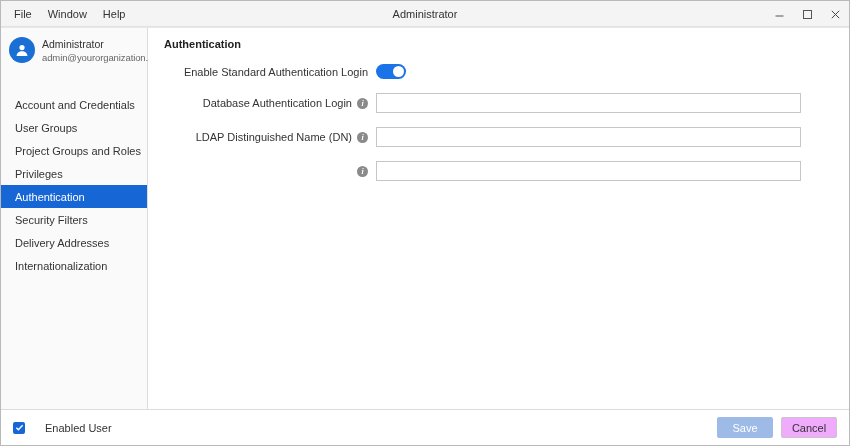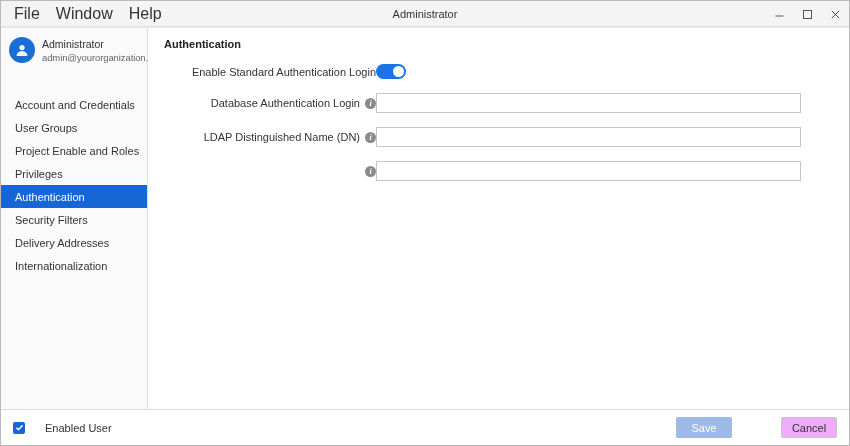--- a/index.html
+++ b/index.html
@@ -32,21 +32,21 @@
   }
   .menubar {
     display: flex;
     align-items: center;
     padding-left: 6px;
     gap: 2px;
     z-index: 2;
   }
   .menu-item {
     padding: 3px 7px;
-    font-size: 16px;
+    font-size: 11px;
     color: #333333;
     cursor: default;
     border-radius: 2px;
   }
   .title-text {
     position: absolute;
     left: 0; right: 0;
     text-align: center;
     font-size: 11px;
     color: #333333;
@@ -141,20 +141,21 @@
   }
   .form-row {
     display: flex;
     align-items: center;
     margin-bottom: 14px;
   }
   .form-label {
     width: 212px;
     flex: 0 0 212px;
     text-align: right;
+    padding-right: 8px;
     font-size: 11px;
     color: #333;
     display: flex;
     align-items: center;
     justify-content: flex-end;
     gap: 5px;
   }
   .info-icon {
     width: 11px; height: 11px;
     border-radius: 50%;
@@ -229,21 +230,20 @@
   .btn {
     height: 21px;
     min-width: 56px;
     font-size: 11px;
     border-radius: 2px;
     display: flex;
     align-items: center;
     justify-content: center;
     cursor: default;
     font-family: "Liberation Sans", sans-serif;
-    margin-left: 41px;
   }
   .btn-primary {
     background: #9dbbe6;
     color: #ffffff;
     border: 1px solid #9dbbe6;
     margin-right: 8px;
   }
   .btn-secondary {
     background: #f0abfc;
     color: #333333;
@@ -294,21 +294,21 @@
         </div>
         <div class="user-text">
           <div class="user-name">Administrator</div>
           <div class="user-email">admin@yourorganization.com</div>
         </div>
       </div>
 
       <div class="nav">
         <div class="nav-item">Account and Credentials</div>
         <div class="nav-item">User Groups</div>
-        <div class="nav-item">Project Enable and Roles</div>
+        <div class="nav-item">Project Groups and Roles</div>
         <div class="nav-item">Privileges</div>
         <div class="nav-item selected">Authentication</div>
         <div class="nav-item">Security Filters</div>
         <div class="nav-item">Delivery Addresses</div>
         <div class="nav-item">Internationalization</div>
       </div>
     </div>
 
     <div class="content">
       <div class="section-title">Authentication</div>

